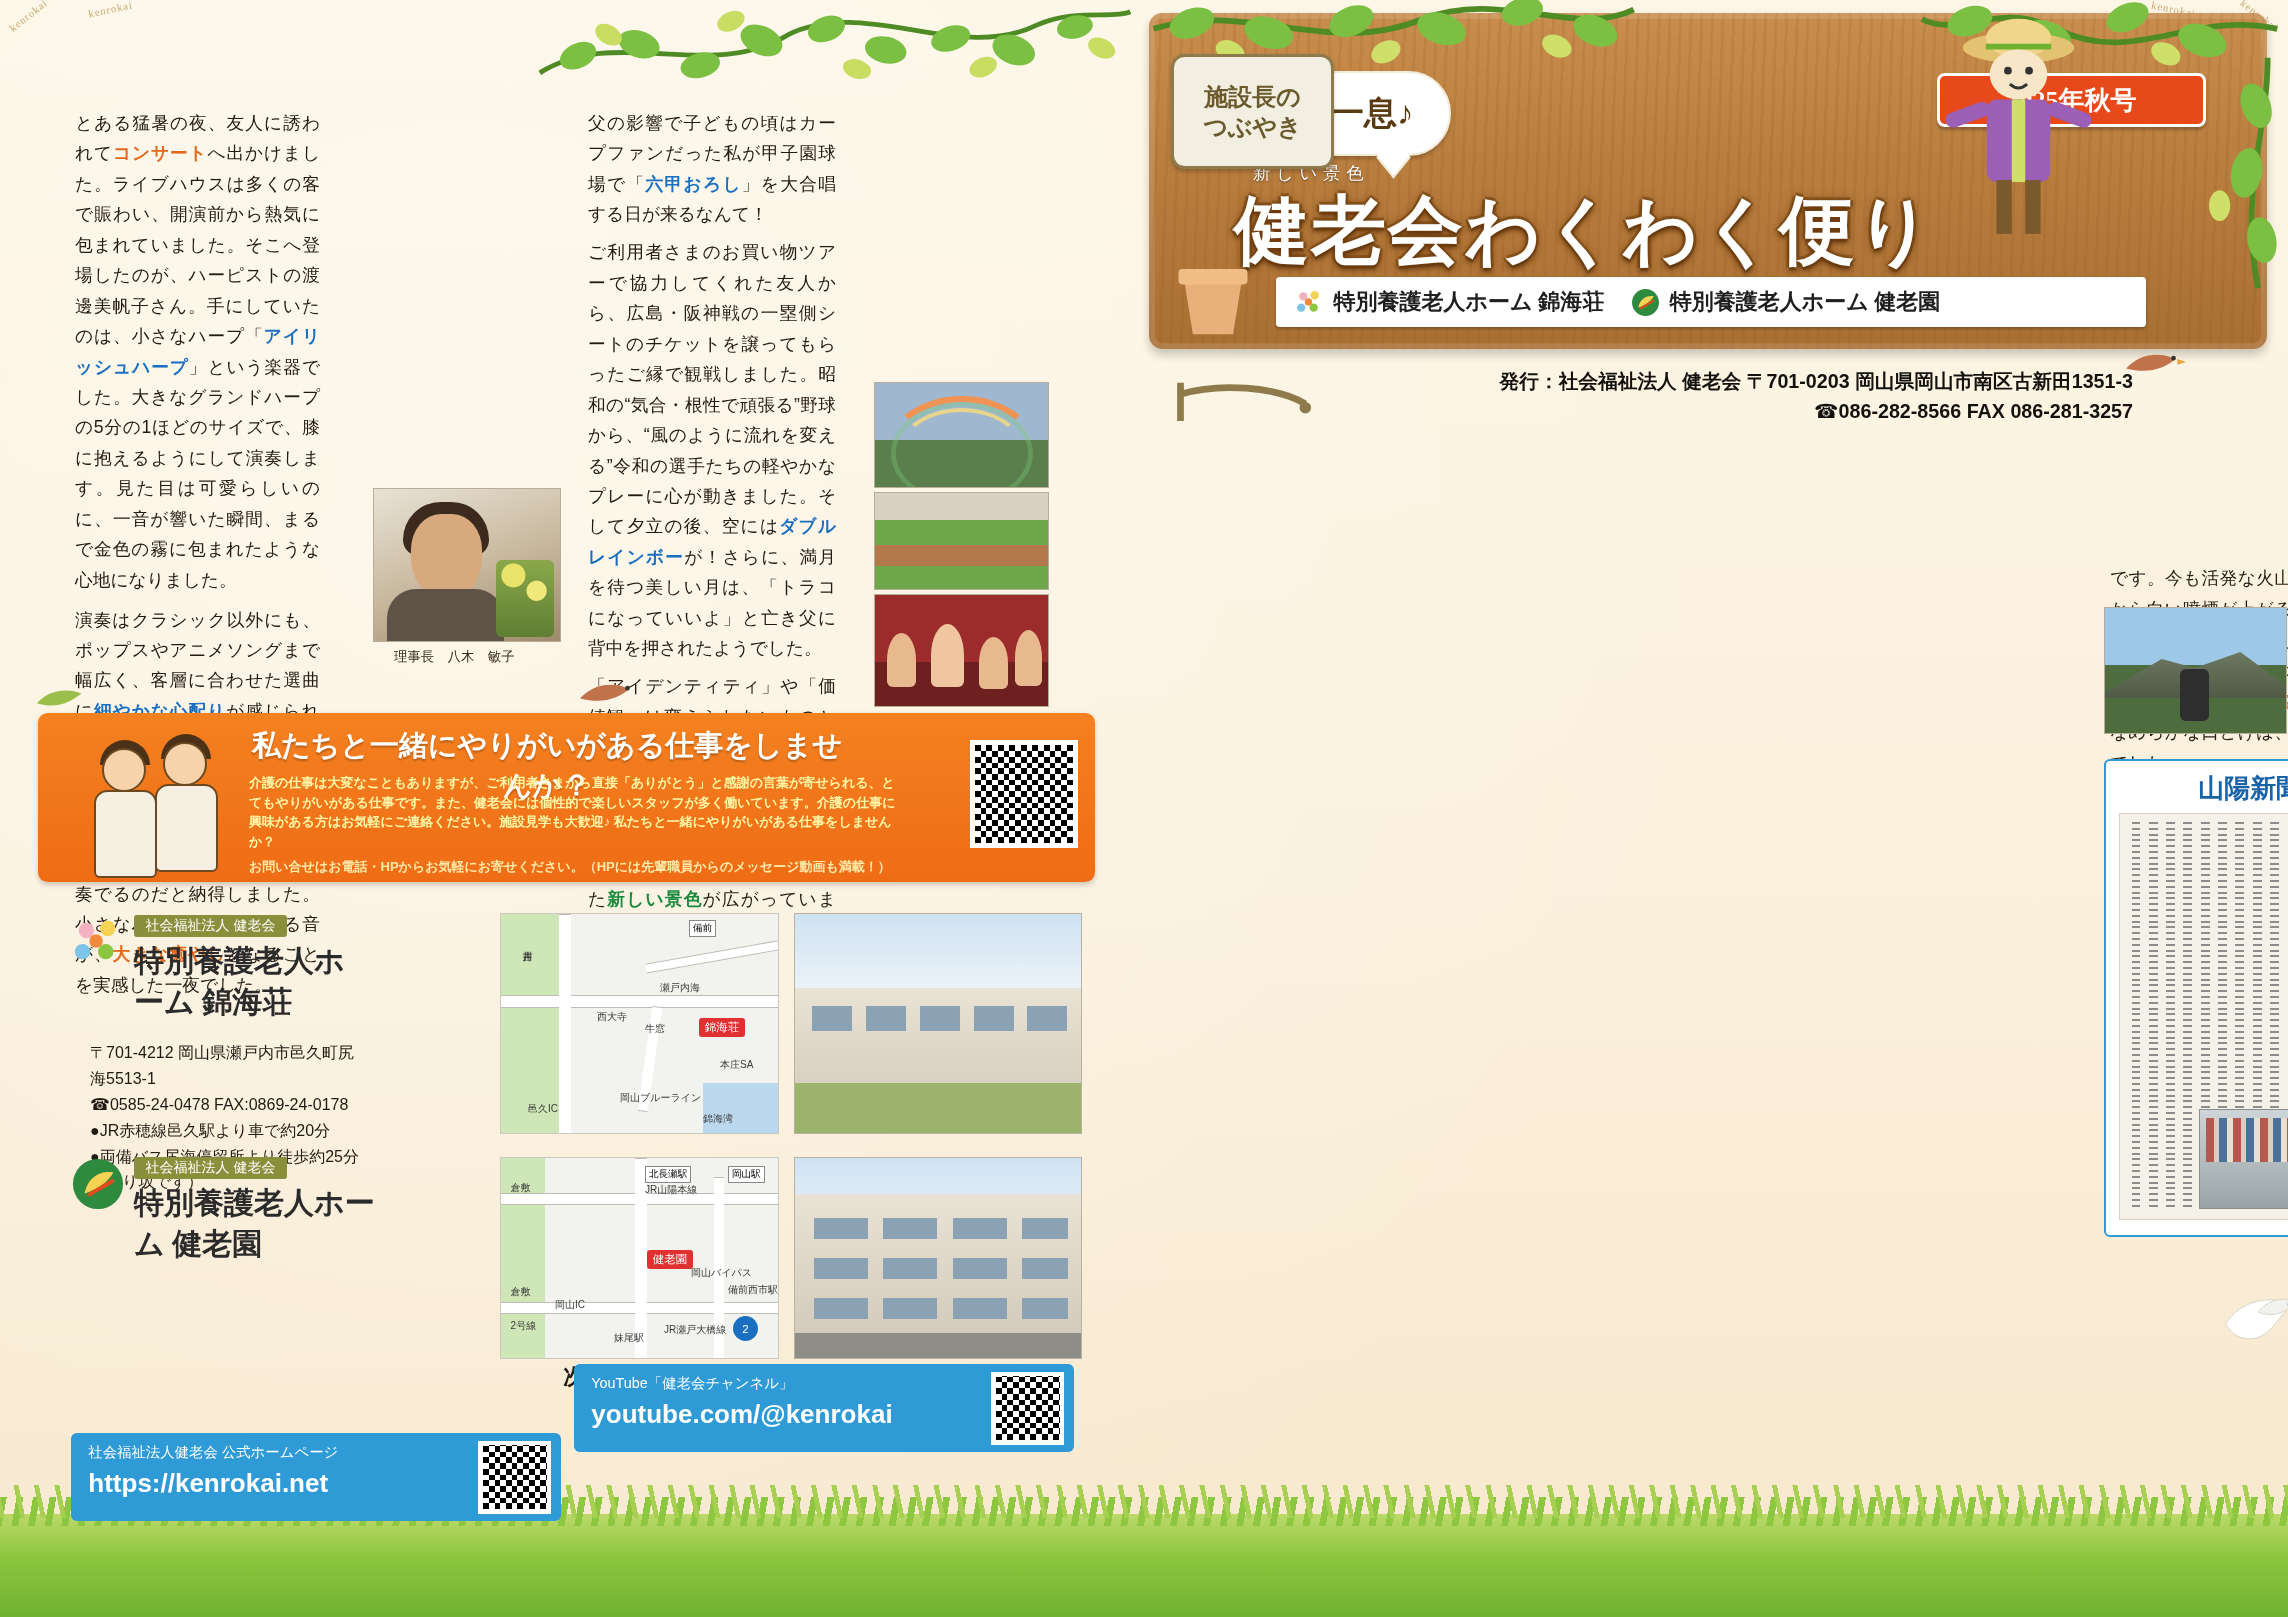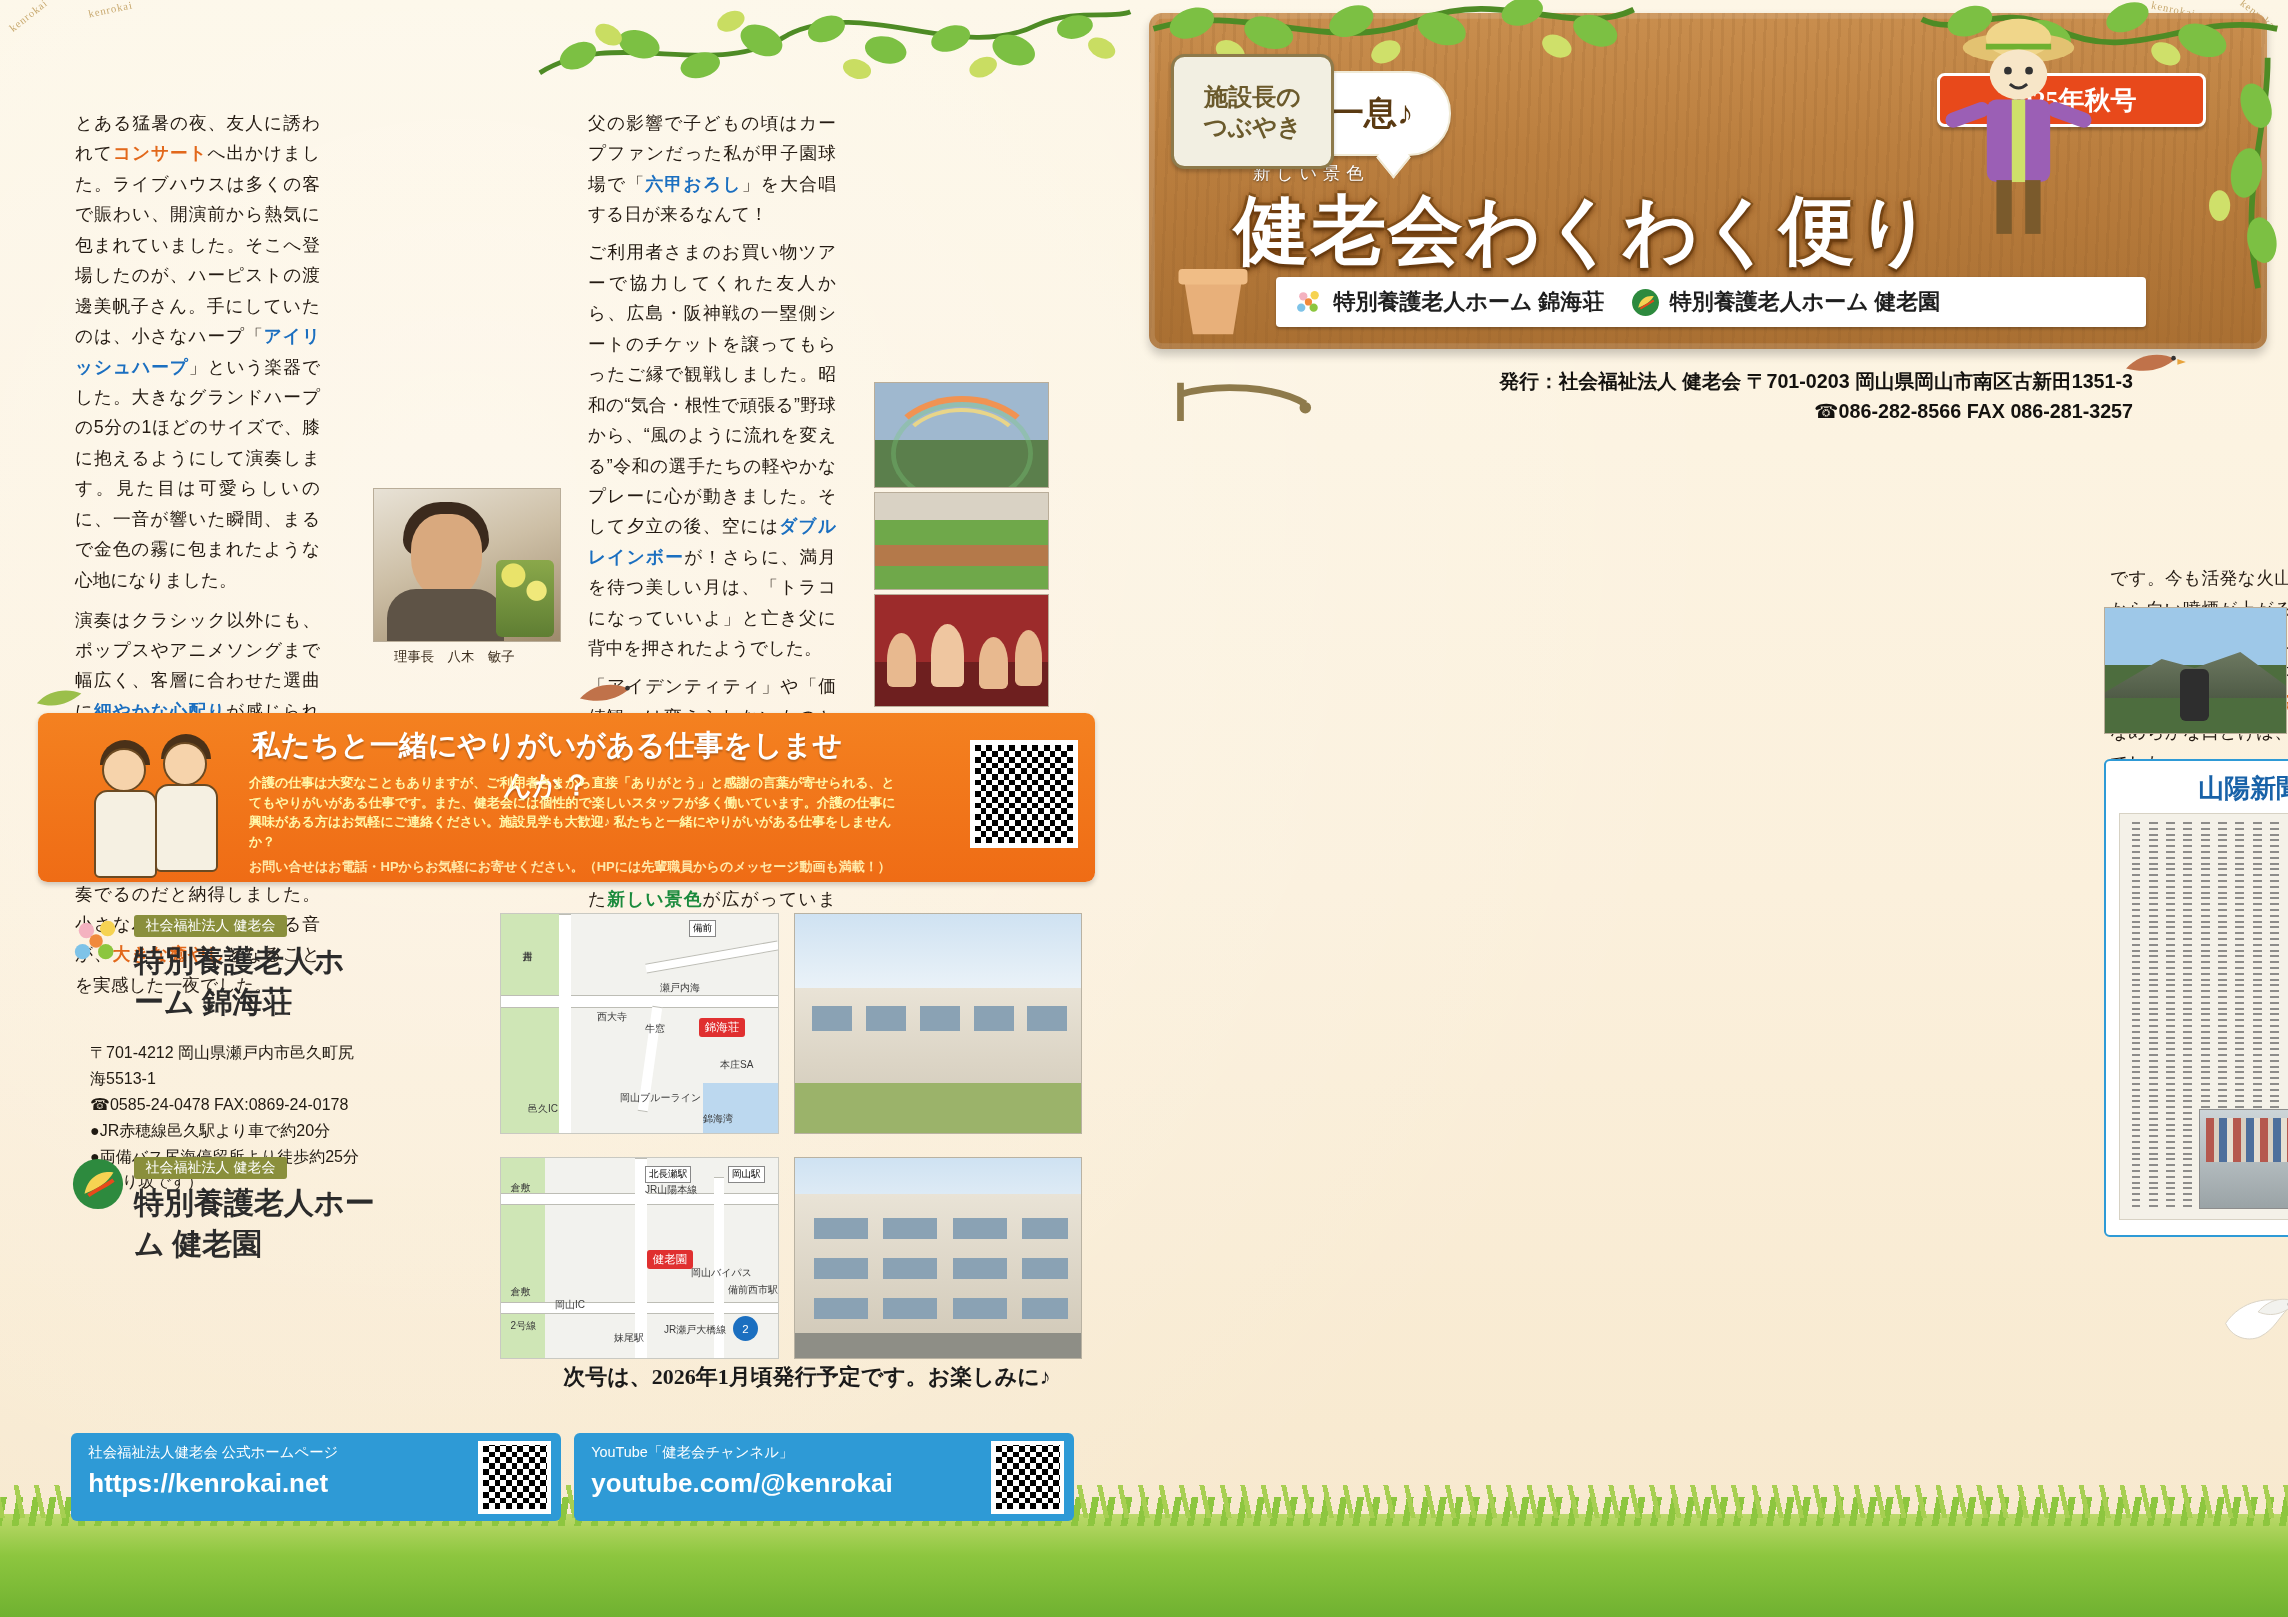--- a/index.html
+++ b/index.html
@@ -185,21 +185,21 @@
   .bldg .wall{ position:absolute; left:0; right:0; bottom:0; top:34%; background:linear-gradient(180deg,#e9e3d6,#cfc7b6); }
   .bldg .win{ position:absolute; background:#8aa2b4; }
 
   .nextissue{
     position:absolute; left:509px; top:1362px; width:596px; text-align:center;
     font-size:22px; font-weight:bold; color:#1a1a1a; font-family:"Liberation Serif",serif;
   }
 
   .linkbar{ position:absolute; height:88px; border-radius:5.8px; background:#2e9ad6; }
   .linkbar.hp{ left:71px; top:1433px; width:490px; }
-  .linkbar.yt{ left:574px; top:1433px; width:500px; }
+  .linkbar.yt{ left:574px; top:1364px; width:500px; }
   .linkbar .t1{ position:absolute; left:17.3px; top:9.6px; font-size:14.4px; color:#fff; }
   .linkbar .t2{ position:absolute; left:17.3px; top:35px; font-size:26px; font-weight:bold; color:#fff; }
   .linkbar .qr{ position:absolute; right:9.6px; top:7.7px; width:73px; height:73px; }
 
   
   .wood{
     position:absolute; left:15.4px; top:13.4px; width:1118px; height:336px;
     border-radius:13.4px;
     background:
       repeating-linear-gradient(92deg, rgba(140,90,40,.16) 0 2.9px, rgba(255,255,255,0) 2.9px 10.6px),

